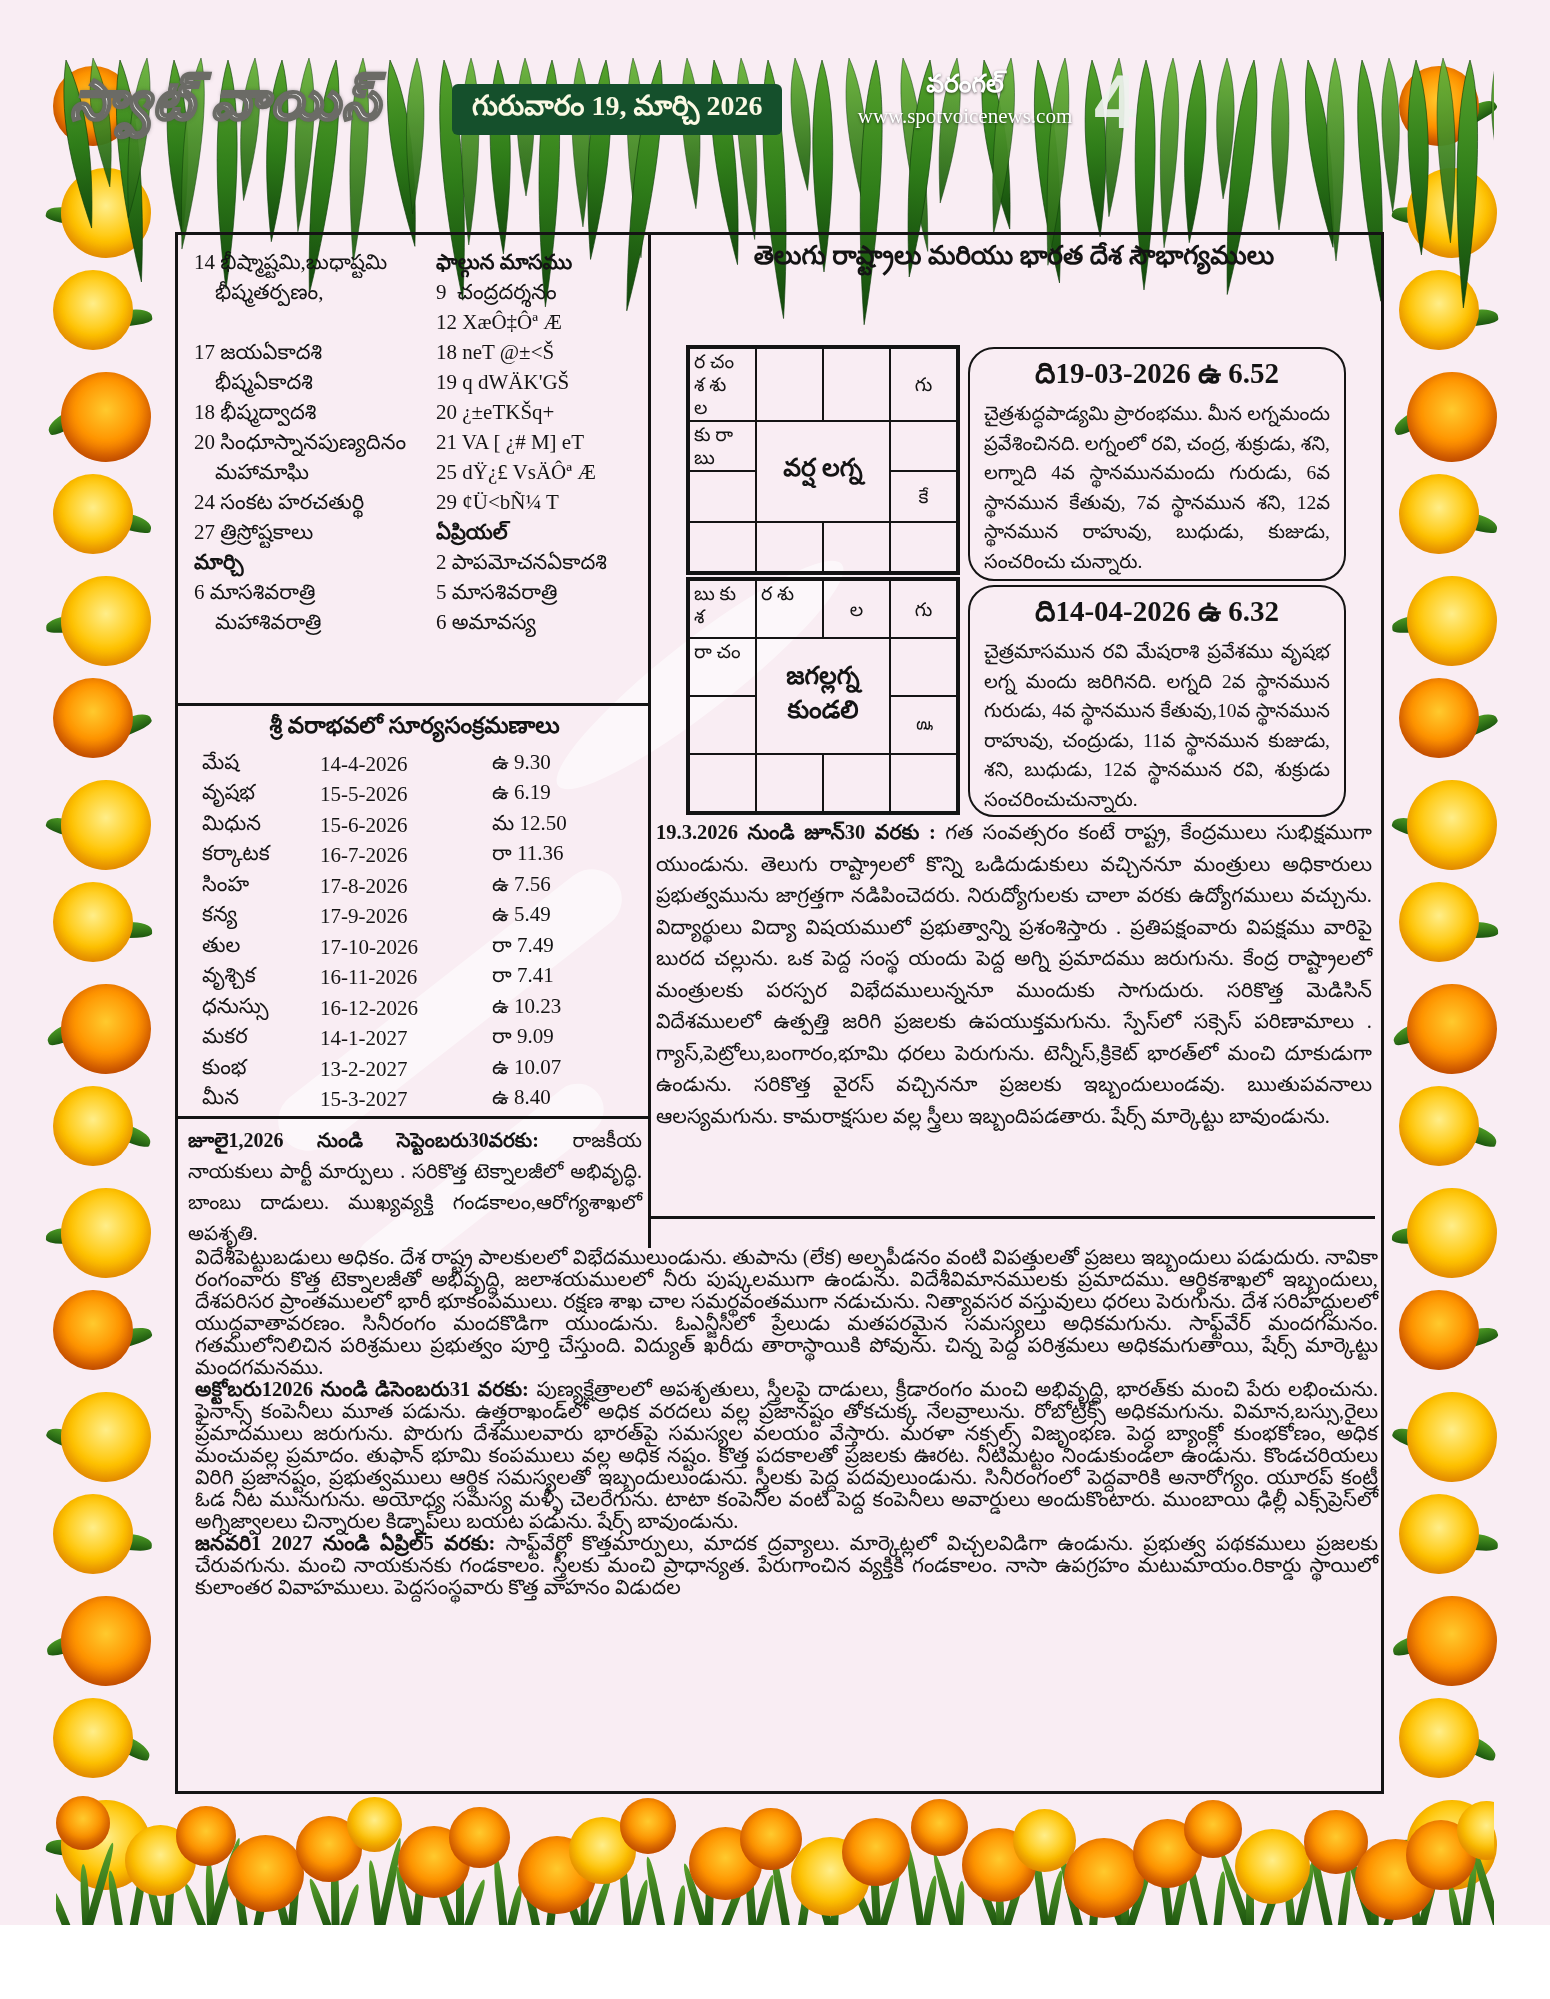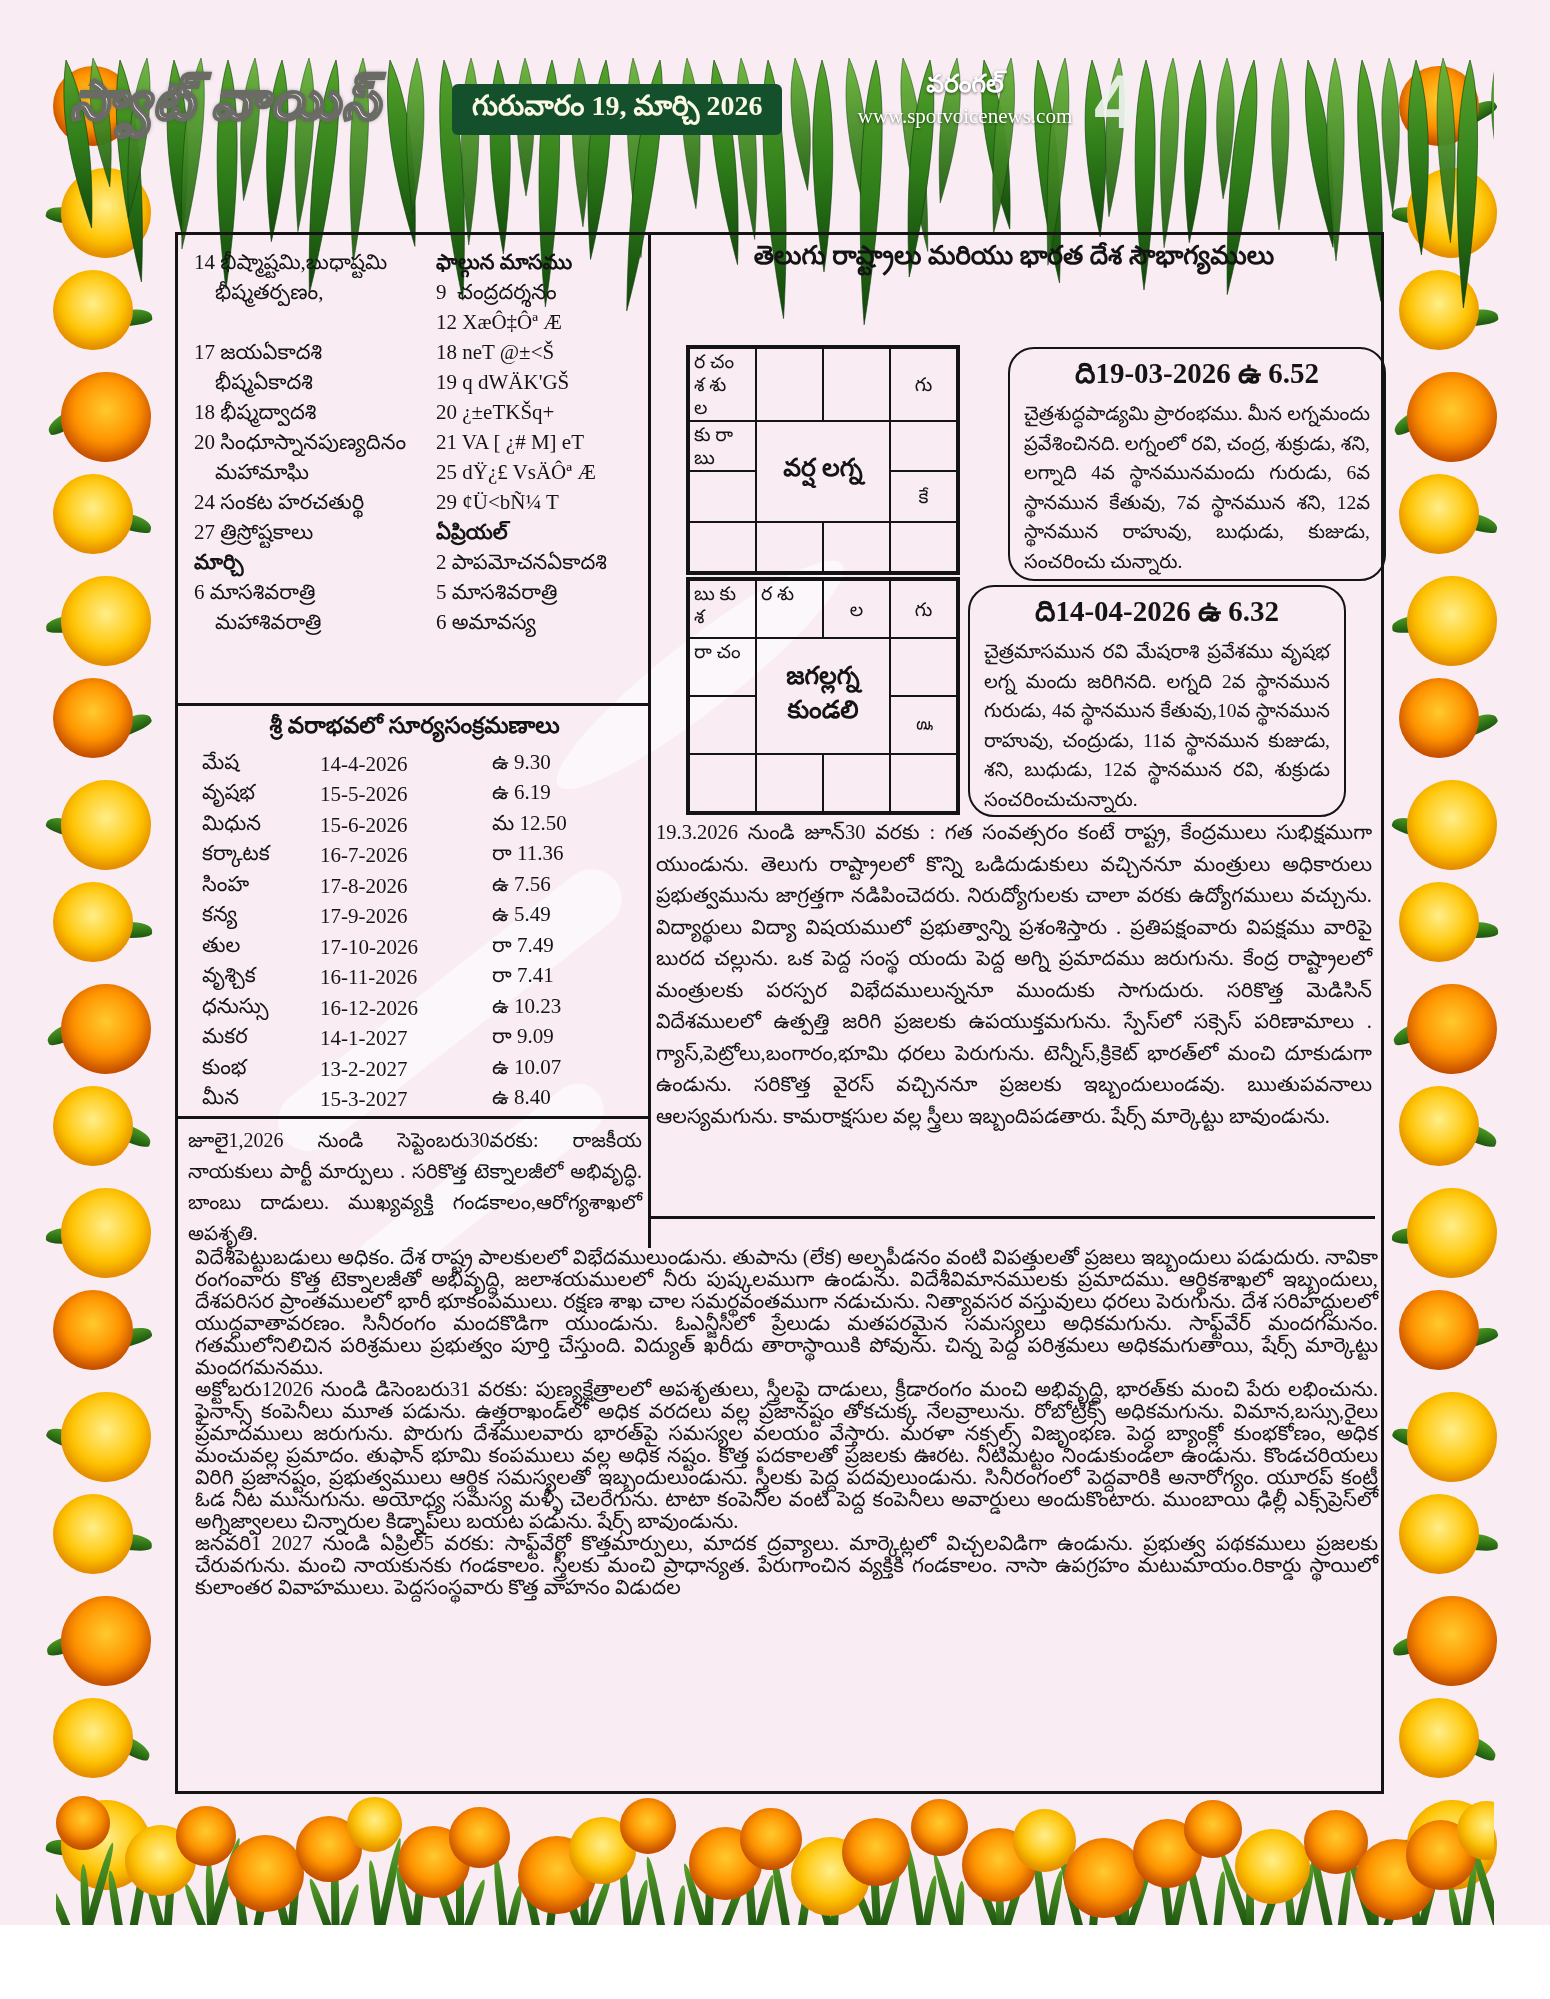--- a/index.html
+++ b/index.html
@@ -45,21 +45,21 @@
   .kcell{border:1.5px solid #141414;font-size:19px;padding:1px 4px;white-space:pre-line;line-height:23px;}
   .kcell.ctr{display:flex;align-items:center;justify-content:center;}
   .kcenter{grid-column:2/4;grid-row:2/4;border:1.5px solid #141414;display:flex;align-items:center;justify-content:center;
            font-weight:bold;font-size:25px;text-align:center;white-space:pre-line;}
   .rot90{transform:rotate(90deg);display:inline-block;}
   .ibox{position:absolute;border:2.5px solid #141414;border-radius:26px;padding:8px 14px 6px 14px;background:transparent;}
   .ibox-head{text-align:center;font-weight:bold;font-size:29px;margin-bottom:2px;}
   .ibox-body{font-size:19.5px;line-height:29.5px;text-align:justify;}
   #right-para{position:absolute;left:478px;top:582px;width:716px;font-size:20.5px;line-height:31.5px;text-align:justify;}
   #bottom-paras{position:absolute;left:17px;top:1011px;width:1183px;font-size:20.5px;line-height:22px;text-align:justify;}
-  .sec-head{font-weight:normal;}
+  .sec-head{font-weight:bold;}
 </style>
 </head>
 <body>
 
 <div id="page">
   <div id="bottom-margin"></div>
 
   <div class="wm-bar" style="left:240px;top:980px;width:420px;height:60px;"></div>
   <div class="wm-bar" style="left:330px;top:1160px;width:300px;height:52px;"></div>
   <div class="wm-bar" style="left:520px;top:640px;width:360px;height:70px;border-radius:50%;"></div>
@@ -416,21 +416,21 @@
       <div class="kcenter">వర్ష లగ్న</div>
       <div class="kcell"></div>
       <div class="kcell"></div>
       <div class="kcell ctr"><span>కే</span></div>
       <div class="kcell"></div>
       <div class="kcell"></div>
       <div class="kcell"></div>
       <div class="kcell"></div>
     </div>
 
-    <div class="ibox" style="left:790px;top:112px;width:346px;height:216px;margin-left:40px;">
+    <div class="ibox" style="left:790px;top:112px;width:346px;height:216px;">
       <div class="ibox-head">ది19-03-2026 ఉ 6.52</div>
       <div class="ibox-body">చైత్రశుద్ధపాడ్యమి ప్రారంభము. మీన లగ్నమందు ప్రవేశించినది. లగ్నంలో రవి, చంద్ర, శుక్రుడు, శని, లగ్నాది 4వ స్థానమునమందు గురుడు, 6వ స్థానమున కేతువు, 7వ స్థానమున శని, 12వ స్థానమున రాహువు, బుధుడు, కుజుడు, సంచరించు చున్నారు.</div>
     </div>
 
     <div class="kundali" style="left:508px;top:342px;width:268px;height:232px;">
       <div class="kcell">బు కు
 శ</div>
       <div class="kcell">ర శు</div>
       <div class="kcell ctr">ల</div>
       <div class="kcell ctr">గు</div>

